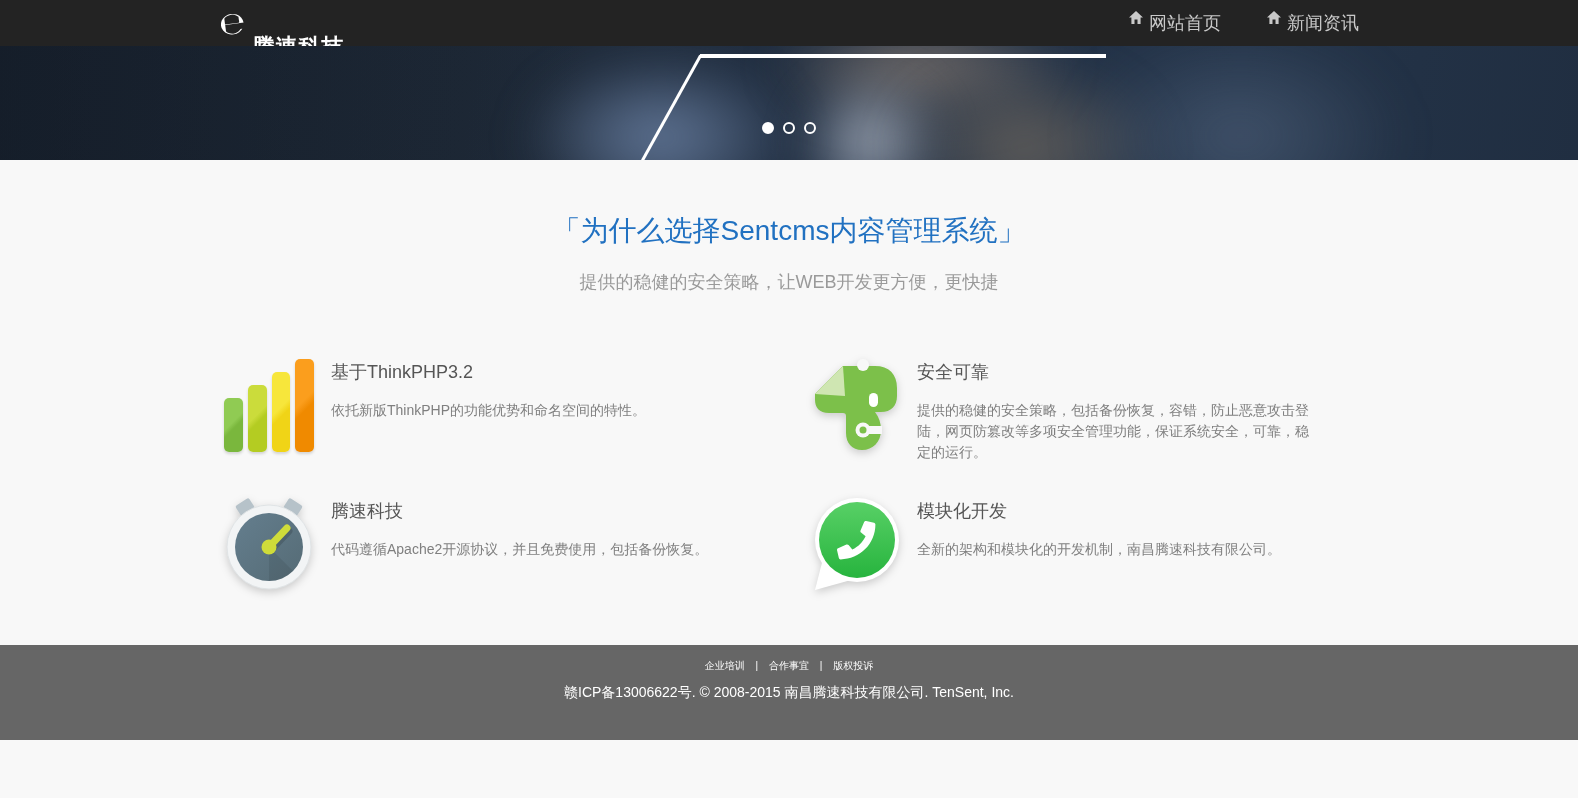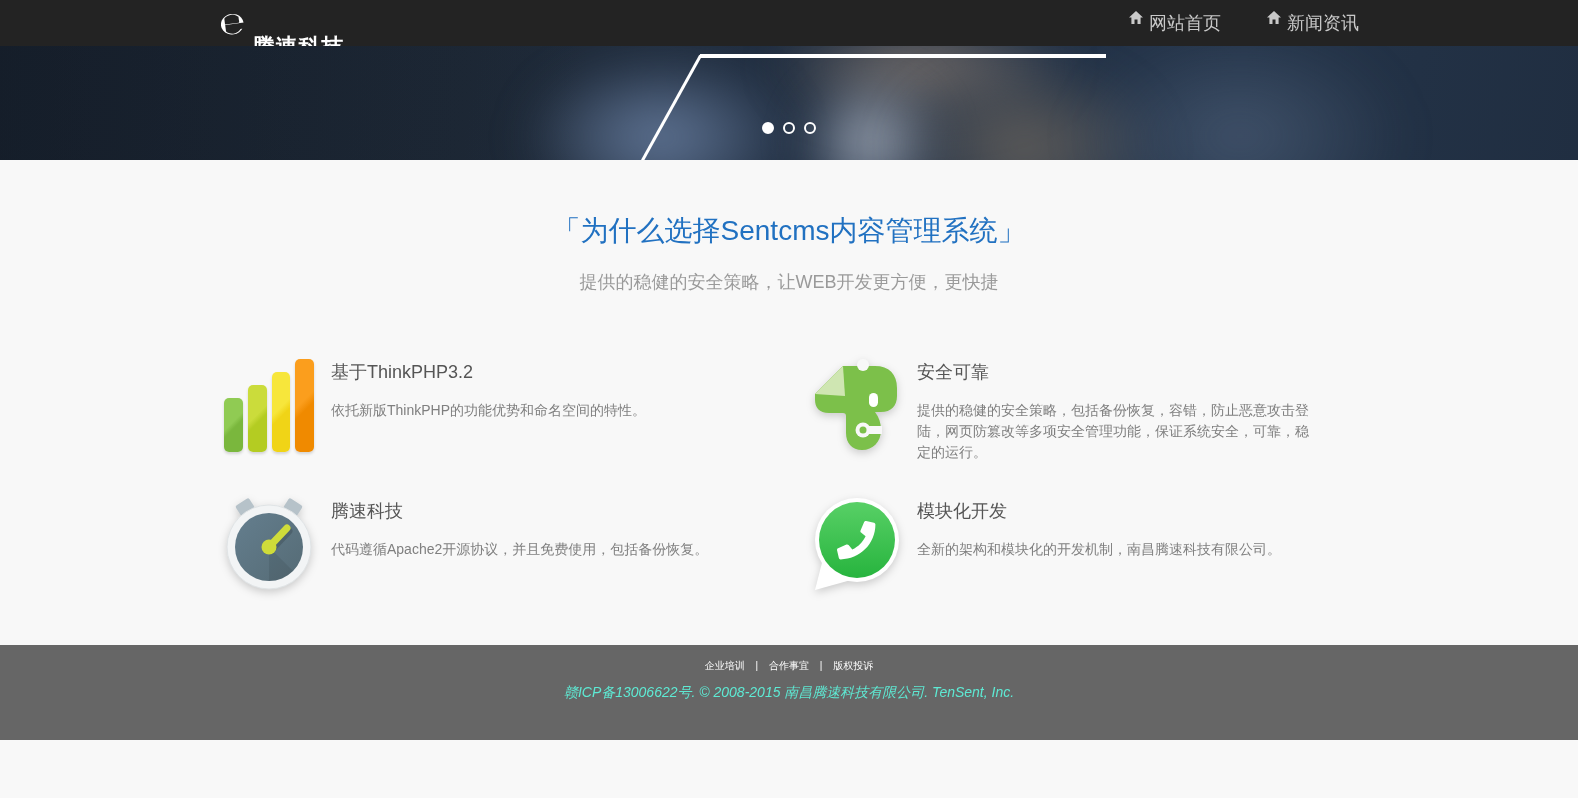--- a/index.html
+++ b/index.html
@@ -60,21 +60,21 @@
   .bar.b1 { height: 54px; background: linear-gradient(135deg, #90cb53 45%, #7ab73d 55%); }
   .bar.b2 { height: 67px; background: linear-gradient(135deg, #cbdc3b 45%, #b4cc22 55%); }
   .bar.b3 { height: 80px; background: linear-gradient(135deg, #f7e63b 45%, #f0d417 55%); }
   .bar.b4 { height: 93px; background: linear-gradient(135deg, #fb9e1d 45%, #f08a00 55%); }
 
   
   footer { height: 95px; background: #666666; text-align: center; padding-top: 14px; }
   .flinks { font-size: 10px; color: #fff; }
   .flinks a { color: #fff; text-decoration: none; cursor: pointer; }
   .sep { margin: 0 8px; color: #fff; }
-  .copyright { margin: 11px 0 0; font-size: 14px; color: #5eead4; font-style: italic; }
+  .copyright { margin: 11px 0 0; font-size: 14px; color: #ffffff; }
 </style>
 </head>
 <body>
 
 <div class="page">
 
   <header>
     <div class="container header-inner">
       <a class="brand">
         <span class="logo-glyph">℮</span>

